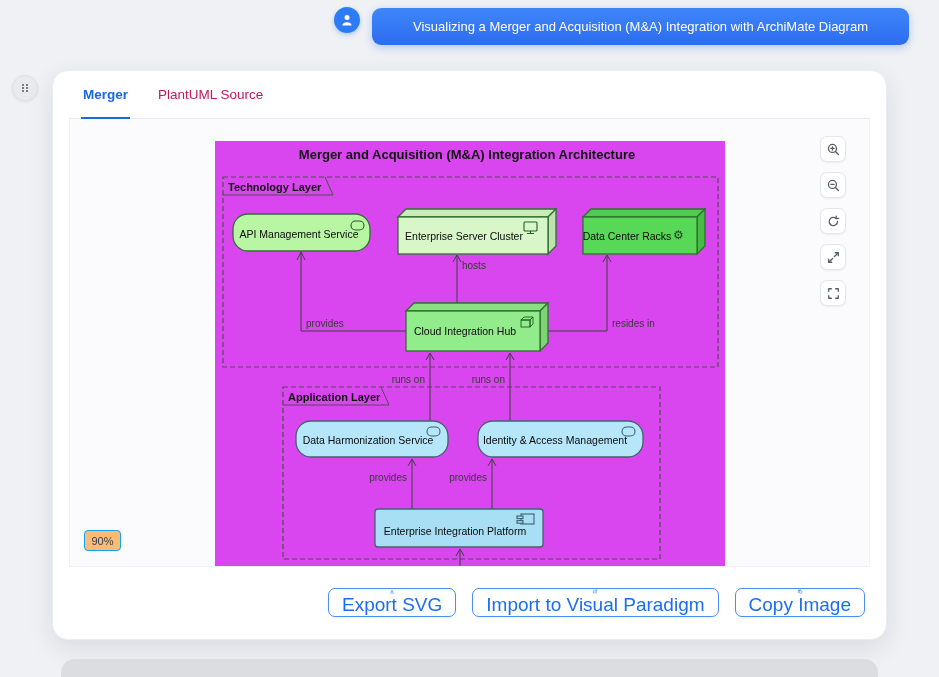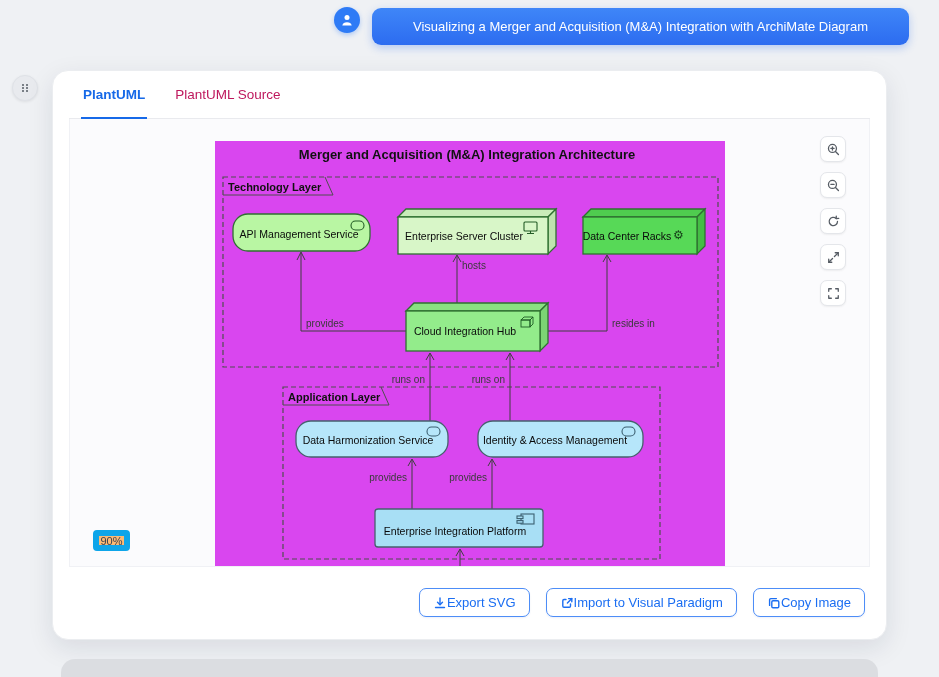--- a/index.html
+++ b/index.html
@@ -60,32 +60,33 @@
     position:absolute; right:23px; top:17px; display:flex; flex-direction:column; gap:10px;
   }
   .tool-btn {
     width:26px; height:26px; border-radius:7px; background:#fff;
     border:1px solid #e4e6ea; color:#565c64; display:flex; align-items:center; justify-content:center;
     padding:0; cursor:pointer; box-shadow:0 1px 2px rgba(0,0,0,.06);
   }
   .tool-btn svg { width:13px; height:13px; stroke:currentColor; fill:none; stroke-width:1.5; stroke-linecap:round; stroke-linejoin:round; }
   .zoom-badge {
     position:absolute; left:14px; bottom:15px; width:37px; height:21px;
-    background:#fdba74; border:6px solid #0ea5e9; border-radius:4px;
-    font-size:11px; color:#374151; display:flex; align-items:center; justify-content:center;margin-left:9px;
+    background:#fdba74; border:1px solid #0ea5e9; border-radius:4px;
+    font-size:11px; color:#374151; display:flex; align-items:center; justify-content:center;
   }
   
   .actionbar {
     position:absolute; right:21px; top:517px; display:flex; gap:16px;
   }
   .action-btn {
     height:29px; padding:0 13px; border-radius:7px; background:#fff;
-    border:1px solid #4d8df7; color:#1b6ef2; font-size:13px; font-family:inherit;
+    border:1px solid #4d8df7; color:#1b6ef2; font-size:19px; font-family:inherit;
     display:inline-flex; align-items:center; cursor:pointer;
     box-shadow:0 1px 2px rgba(30,64,175,.08);
+    flex-direction:column;
   }
   .action-btn svg { width:14px; height:14px; stroke:currentColor; fill:none; stroke-width:1.4; stroke-linecap:round; stroke-linejoin:round; }
   
   .bottom-sheet {
     position:absolute; left:61px; right:61px; bottom:0; height:18px;
     background:#dbdde1; border-radius:14px 14px 0 0;
   }
   
   svg text { font-family:"Liberation Sans", sans-serif; }
   .dtitle { font-size:13px; font-weight:bold; fill:#111; }
@@ -124,21 +125,21 @@
           <circle cx="9" cy="7" r="1"></circle>
         <circle cx="5" cy="10" r="1"></circle>
           <circle cx="9" cy="10" r="1"></circle>
       </g>
     </svg>
   </button>
 
   <div class="card">
 
     <div class="tabbar">
-      <div class="tab active">PlantUML</div>
+      <div class="tab active">Merger</div>
       <div class="tab">PlantUML Source</div>
     </div>
 
     <div class="viewer">
 
       <div class="canvas">
         <svg width="510" height="426" viewBox="0 0 510 426">
 
           <text class="dtitle" x="252" y="18" text-anchor="middle">Merger and Acquisition (M&amp;A) Integration Architecture</text>
 

